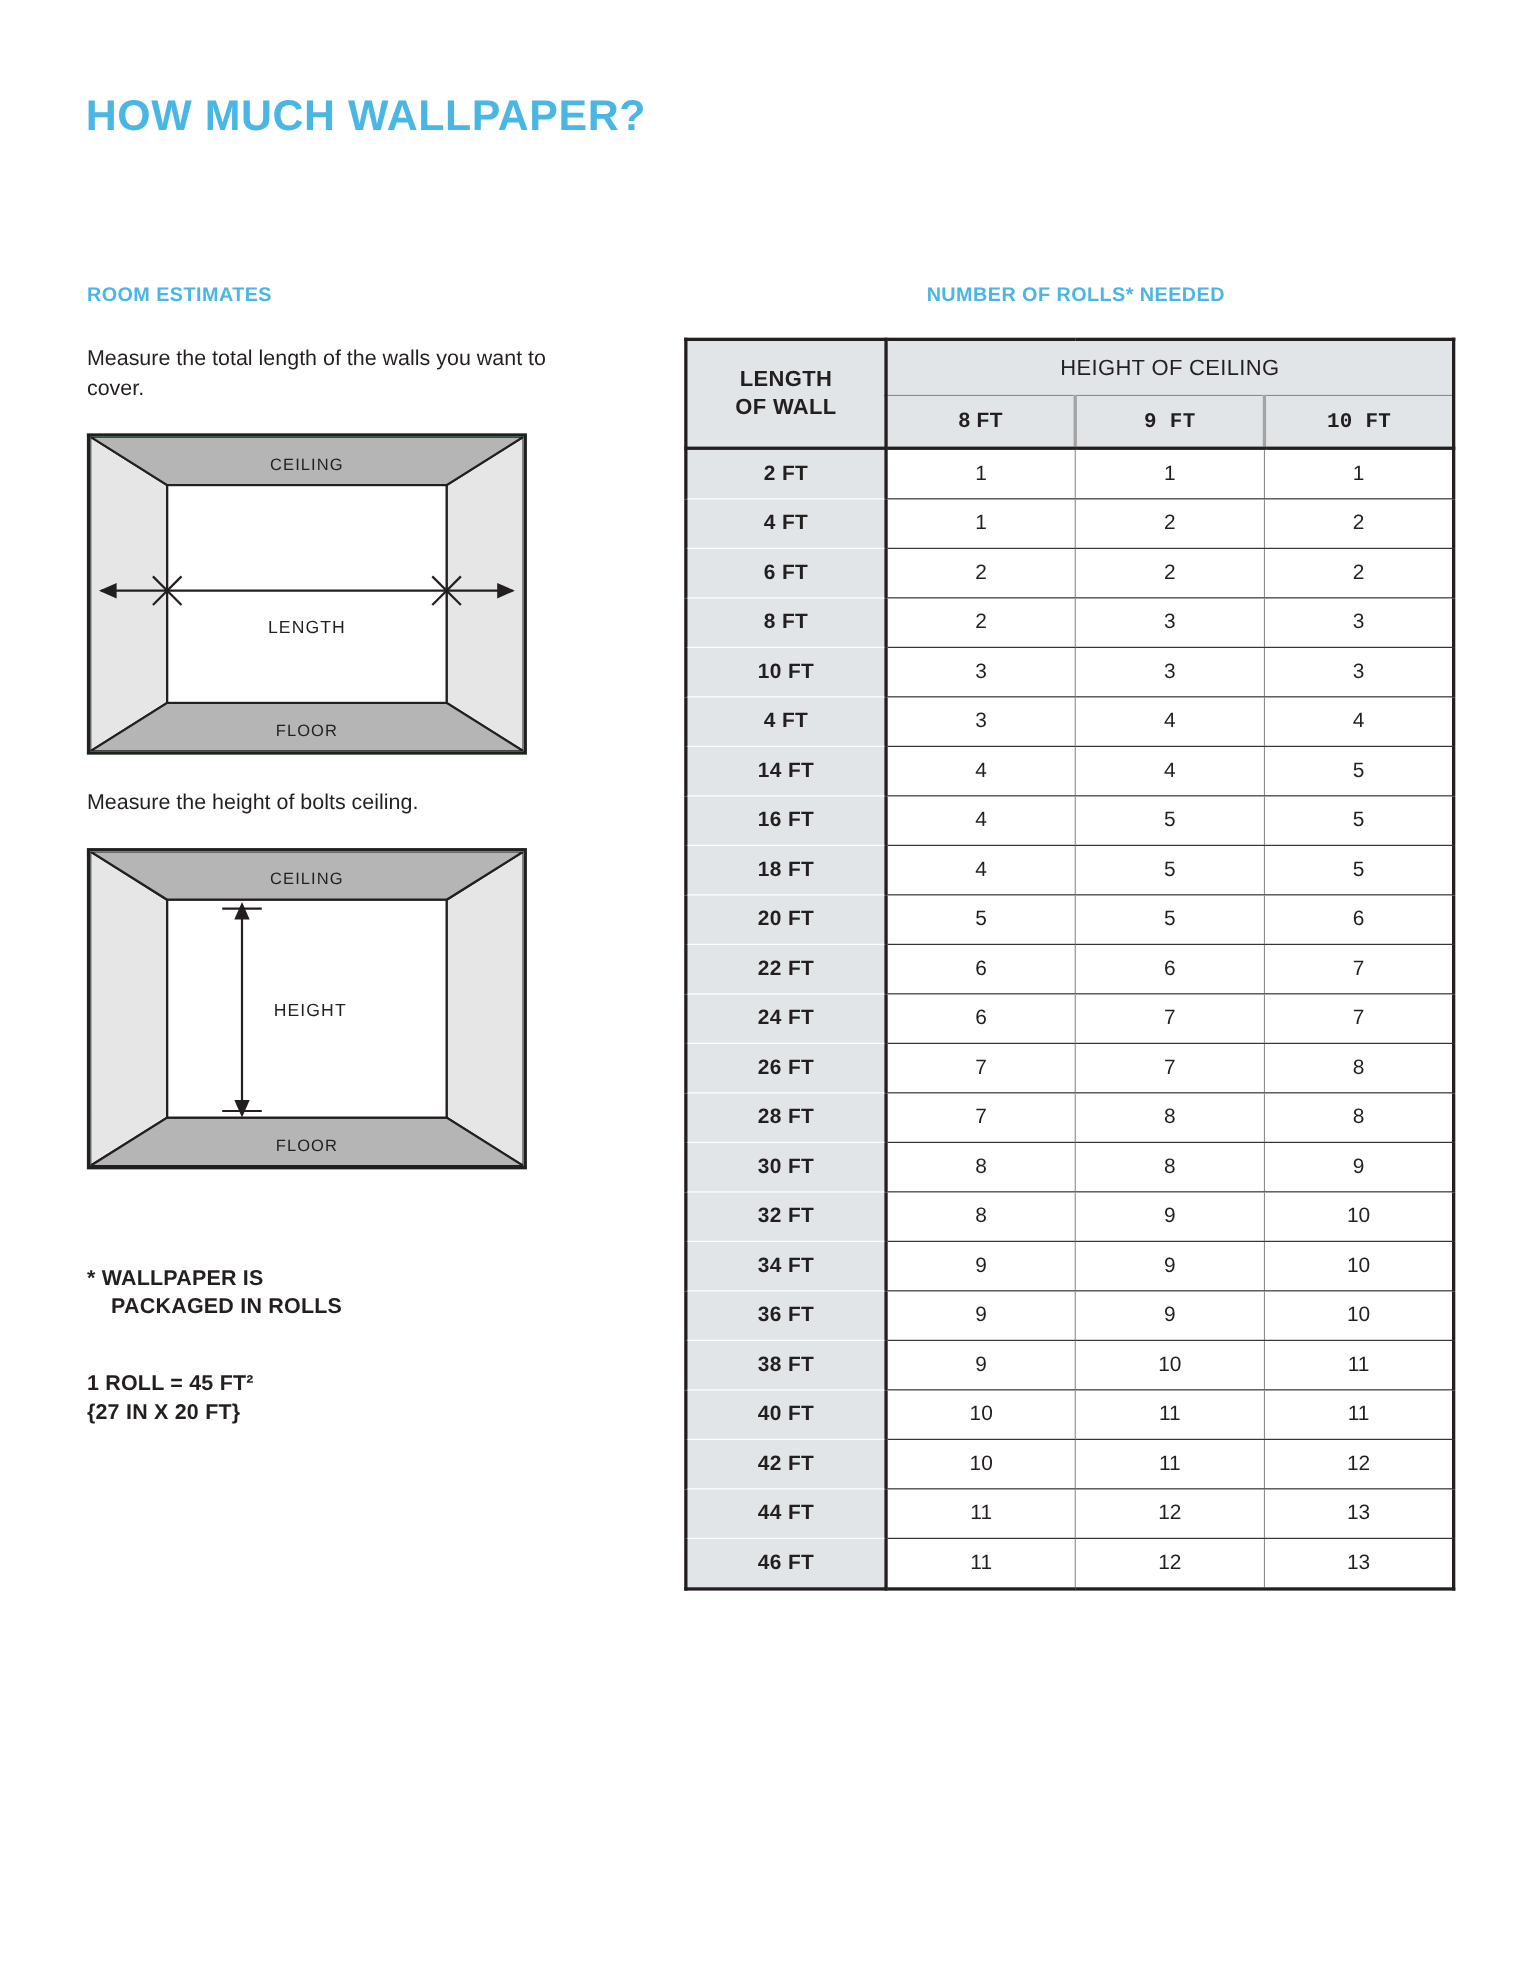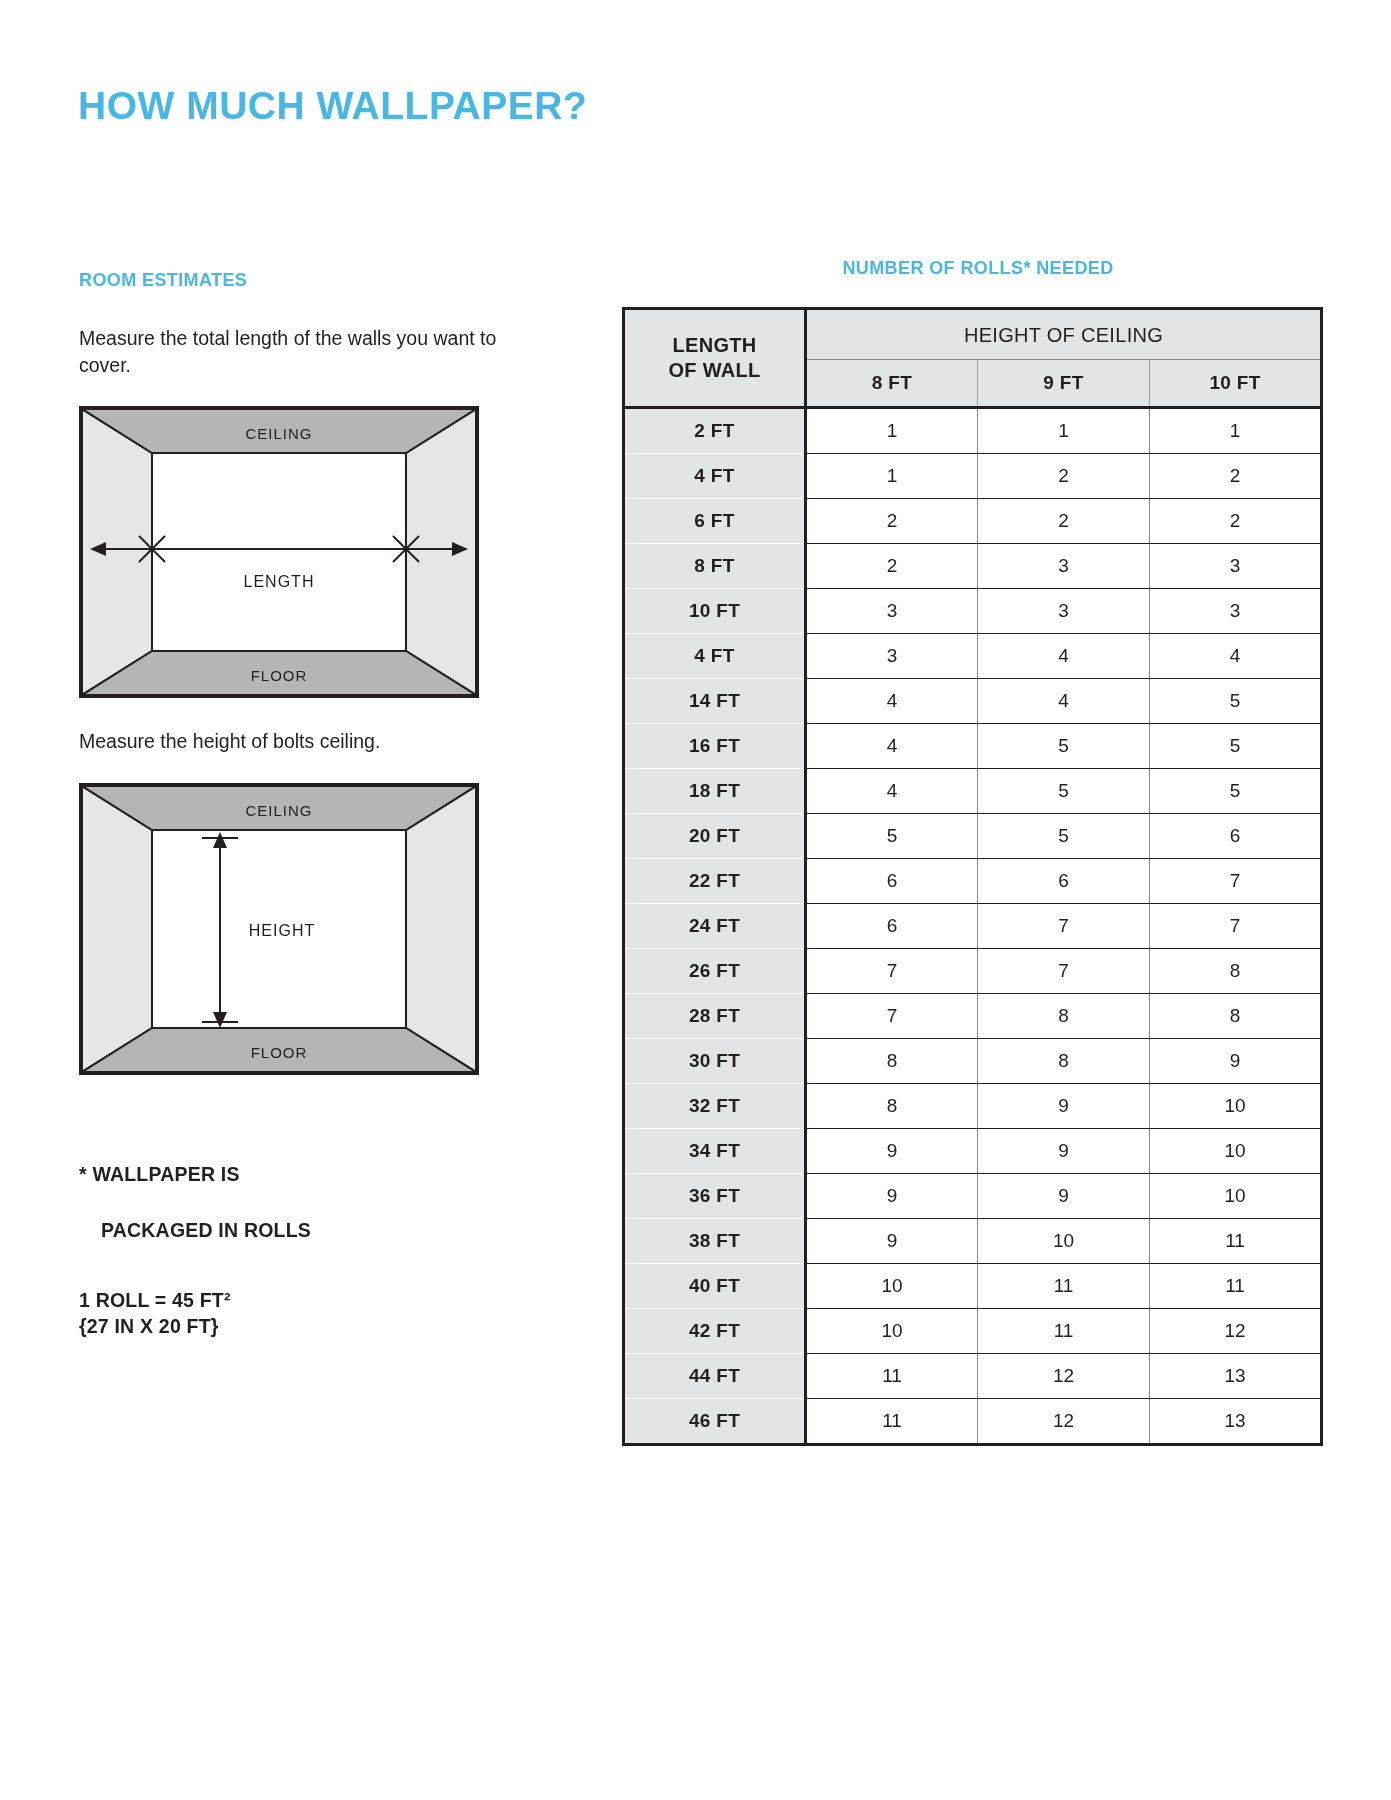--- a/index.html
+++ b/index.html
@@ -31,21 +31,21 @@
     font-size: 39px;
     font-weight: bold;
     letter-spacing: 0.5px;
     color: #49b6e3;
   }
 
   
   .left-col {
     position: absolute;
     left: 79px;
-    top: 270px;
+    top: 258px;
     width: 420px;
   }
   .section-head {
     font-size: 18px;
     font-weight: bold;
     color: #49b6e3;
     letter-spacing: 0.4px;
     margin: 0 0 34px 0;
   }
   .para {
@@ -67,21 +67,21 @@
   }
   .room svg { display: block; }
 
   
   .note {
     font-size: 19.5px;
     font-weight: bold;
     line-height: 1.35;
     letter-spacing: 0.2px;
   }
-  .note .indent { padding-left: 22px; display: block; margin-top: 30px; }
+  .note .indent { padding-left: 22px; display: block; }
 
   
   .table-wrap {
     position: absolute;
     left: 622px;
     top: 258px;
     width: 712px;
   }
   .table-head {
     font-size: 18px;
@@ -126,21 +126,21 @@
     padding: 14px 0 12px 0;
   }
   .hdr-sub {
     background: #e2e5e7;
     font-size: 19px;
     font-weight: bold;
     letter-spacing: 0.3px;
     border-bottom: 3px solid #231f20;
     padding: 12px 0 12px 0;
   }
-  .hdr-sub.sep { border-left: 1px solid #a3a3a3; }
+  .hdr-sub.sep { border-left: 3px solid #a3a3a3; font-family: Liberation Mono, monospace; }
   .hdr-sub.last { border-right: 3px solid #231f20; }
 
   td.len {
     background: #e2e5e7;
     font-size: 19px;
     font-weight: bold;
     letter-spacing: 0.3px;
     border-left: 3px solid #231f20;
     border-right: 3px solid #231f20;
     border-bottom: 1px solid #ffffff;

